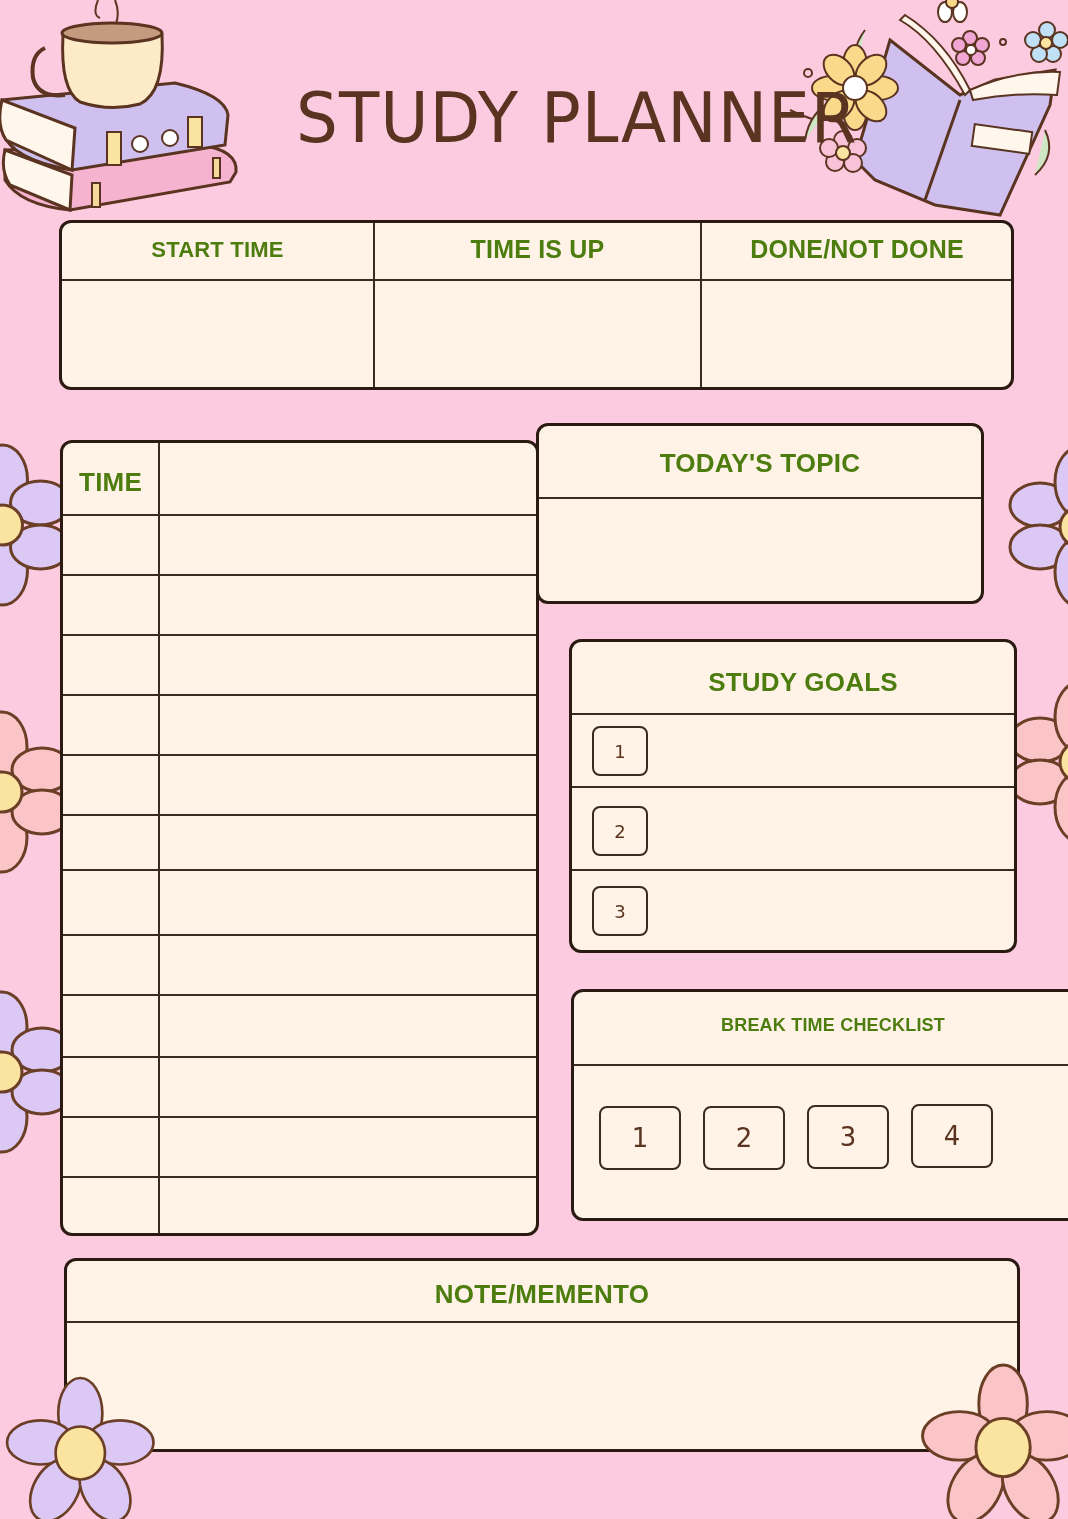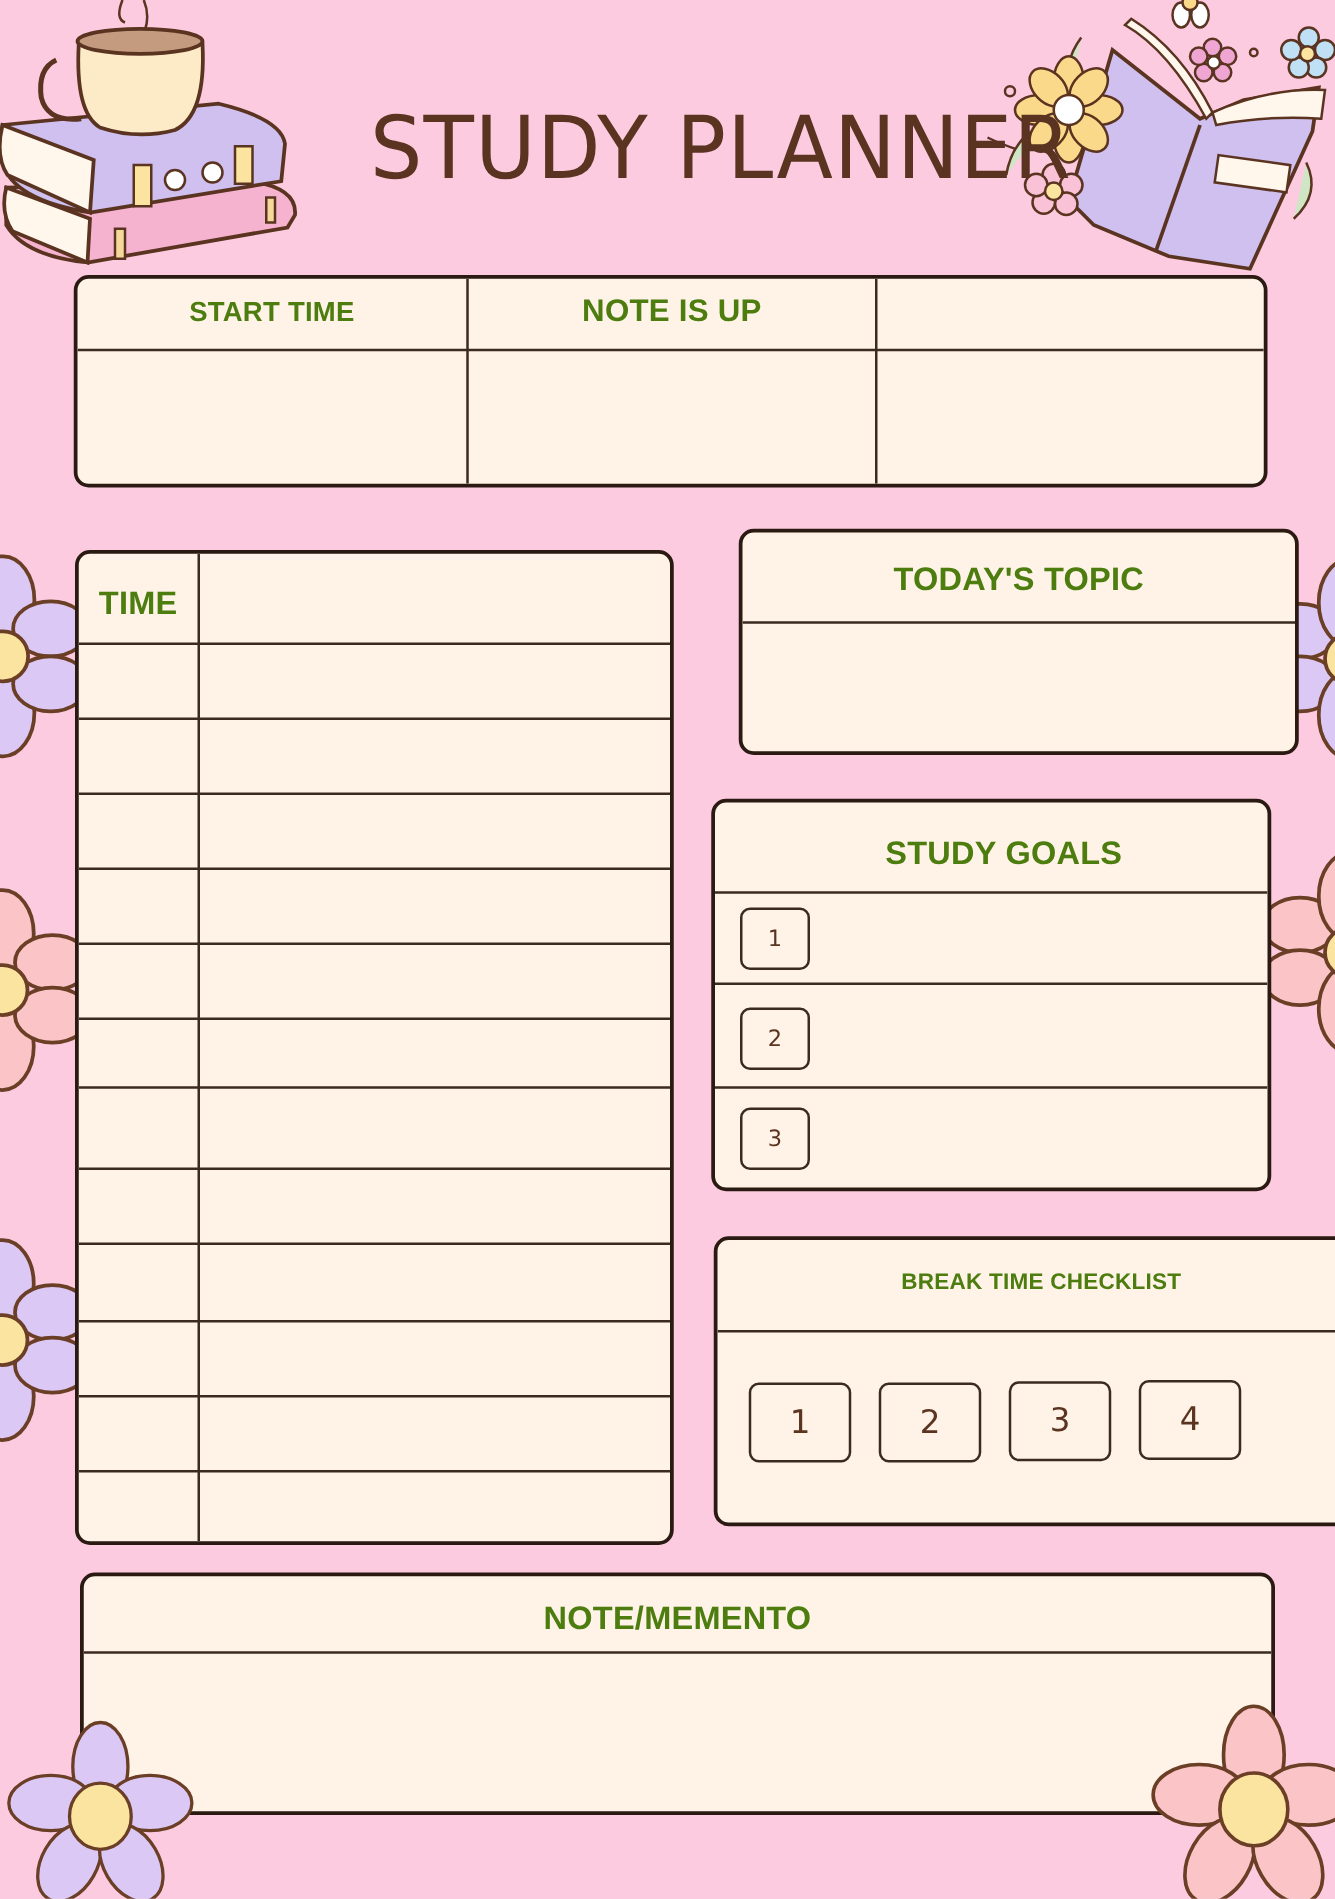--- a/index.html
+++ b/index.html
@@ -152,21 +152,22 @@
   <circle cx="0" cy="0" r="20" fill="#fbe3a0" stroke="#6b3e26" stroke-width="3"></circle>
 </svg>
 
 <div class="title">STUDY PLANNER</div>
 
 <div class="box" style="left:59px;top:220px;width:955px;height:170px;">
   <div class="hline" style="top:56px;"></div>
   <div class="vline" style="left:311px;"></div>
   <div class="vline" style="left:638px;"></div>
   <div class="abs hdr" style="left:0;width:311px;top:14px;font-size:22px;">START TIME</div>
-  <div class="abs hdr" style="left:313px;width:325px;top:12px;font-size:25px;">NOTE IS UP</div>
+  <div class="abs hdr" style="left:313px;width:325px;top:12px;font-size:25px;">TIME IS UP</div>
+  <div class="abs hdr" style="left:640px;width:310px;top:12px;font-size:25px;">DONE/NOT DONE</div>
   <div class="abs" style="left:0;top:58px;width:311px;height:108px;"></div>
   <div class="abs" style="left:313px;top:58px;width:325px;height:108px;"></div>
   <div class="abs" style="left:640px;top:58px;width:312px;height:108px;"></div>
 </div>
 
 <div class="box" style="left:60px;top:440px;width:479px;height:796px;">
   <div class="vline" style="left:95px;"></div>
   <div class="abs hdr" style="left:0;width:95px;top:24px;font-size:26px;">TIME</div>
   <div class="hline" style="top:71px;"></div>
   <div class="hline" style="top:131px;"></div>
@@ -188,21 +189,21 @@
   <div class="abs" style="left:0;right:0;top:313px;height:58px;"></div>
   <div class="abs" style="left:0;right:0;top:373px;height:53px;"></div>
   <div class="abs" style="left:0;right:0;top:428px;height:63px;"></div>
   <div class="abs" style="left:0;right:0;top:493px;height:58px;"></div>
   <div class="abs" style="left:0;right:0;top:553px;height:60px;"></div>
   <div class="abs" style="left:0;right:0;top:615px;height:58px;"></div>
   <div class="abs" style="left:0;right:0;top:675px;height:58px;"></div>
   <div class="abs" style="left:0;right:0;top:735px;height:55px;"></div>
 </div>
 
-<div class="box" style="left:591px;top:423px;width:448px;height:181px;">
+<div class="box" style="left:536px;top:423px;width:448px;height:181px;">
   <div class="abs hdr" style="left:0;right:0;top:22px;font-size:26px;">TODAY'S TOPIC</div>
   <div class="hline" style="top:71px;"></div>
   <div class="abs" style="left:0;right:0;top:73px;bottom:0;"></div>
 </div>
 
 <div class="box" style="left:569px;top:639px;width:448px;height:314px;">
   <div class="abs hdr" style="left:0;right:0;top:25px;font-size:26px;padding-left:20px;">STUDY GOALS</div>
   <div class="hline" style="top:71px;"></div>
   <div class="hline" style="top:144px;"></div>
   <div class="hline" style="top:227px;"></div>

